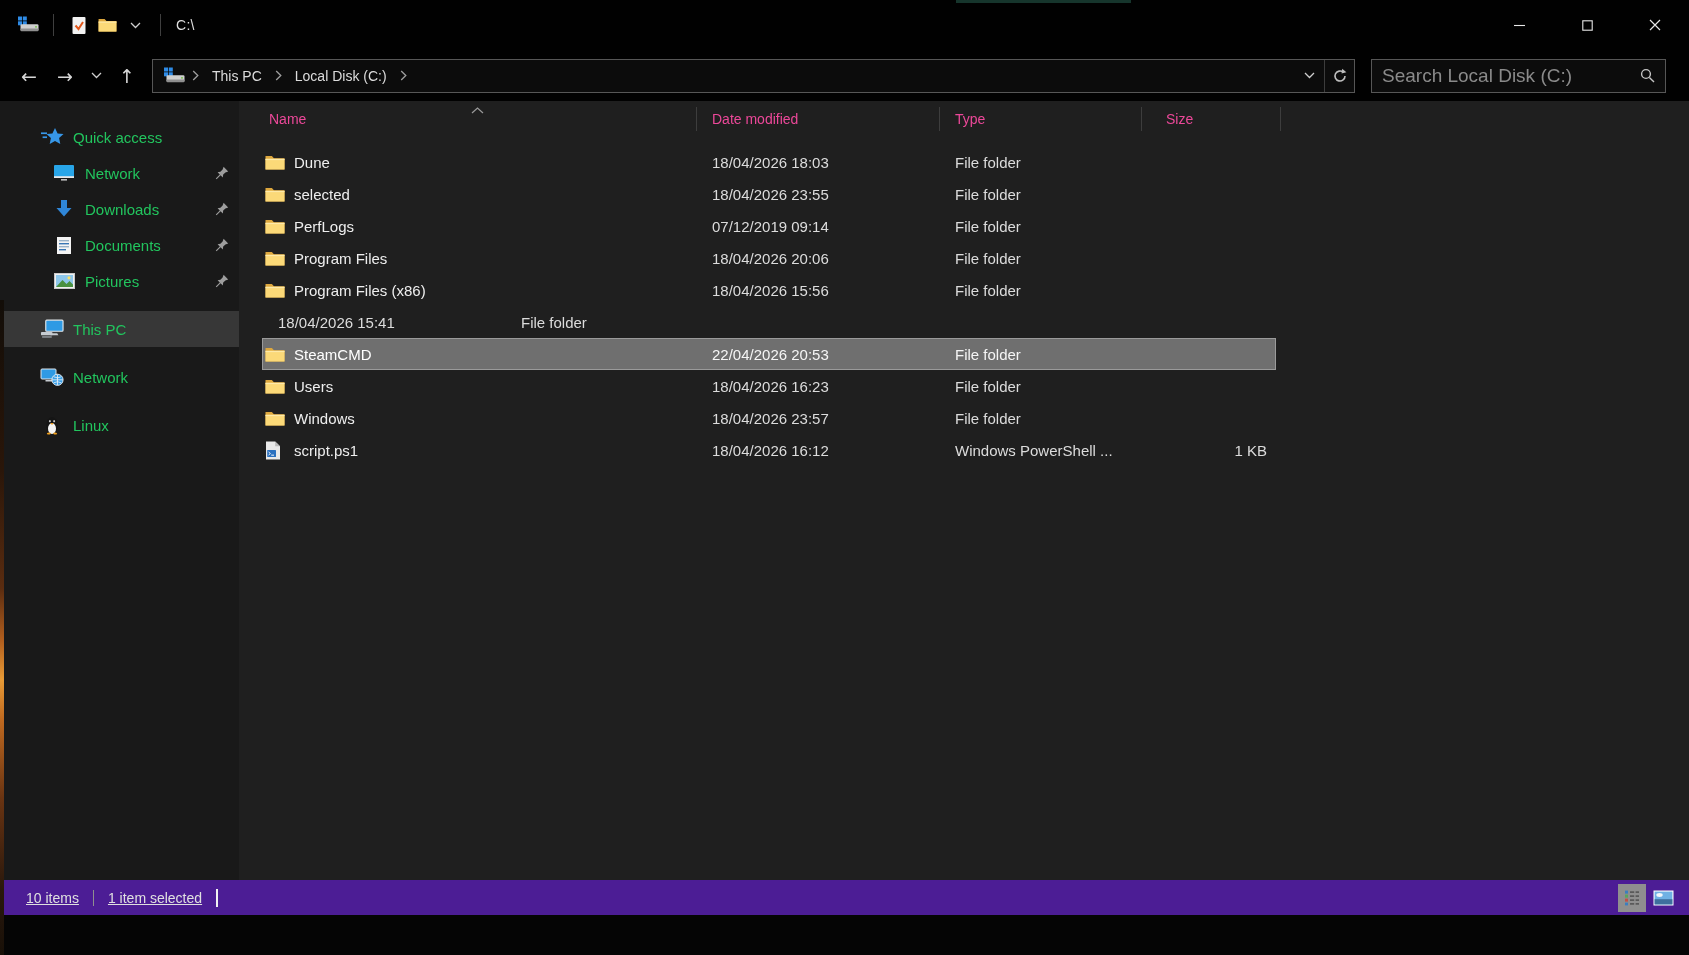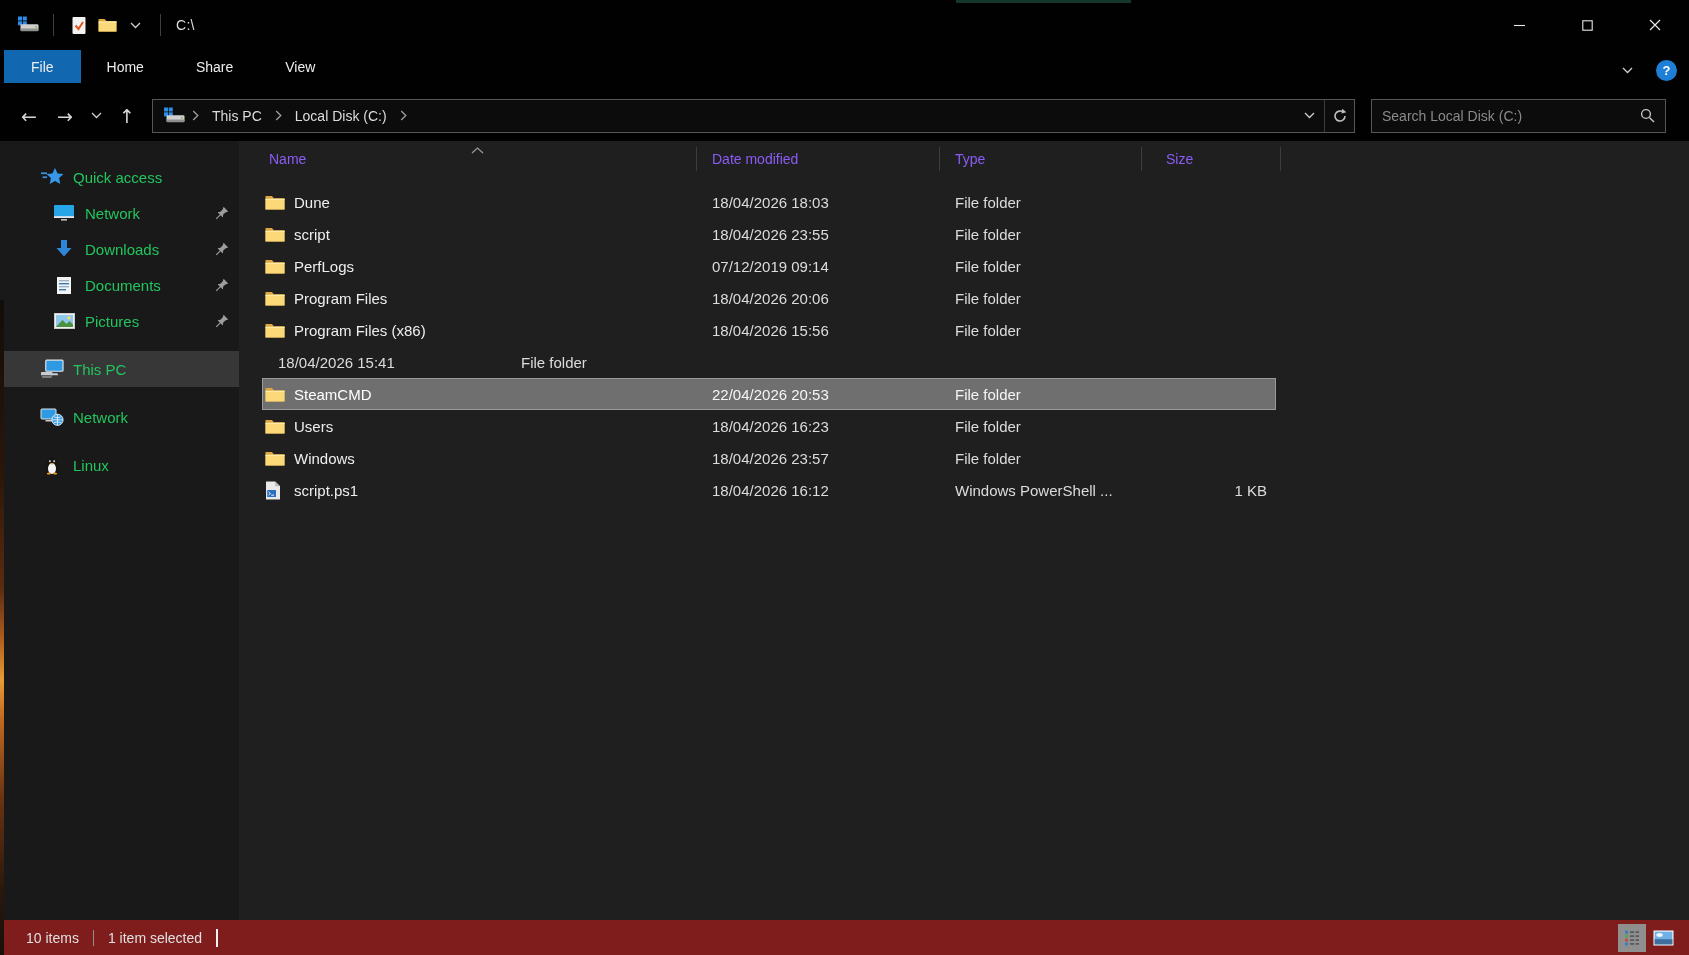--- a/index.html
+++ b/index.html
@@ -31,35 +31,35 @@
   .nav-btn.small { width:26px; }
   .addressbar { height:34px; border:1px solid #565656; background:#0c0c0c; display:flex; align-items:center; margin-left:7px; width:1203px; padding-left:8px; position:relative; }
   .breadcrumb { display:flex; align-items:center; }
   .crumb { color:#dcdcdc; font-size:14px; padding:0 9px; height:32px; display:flex; align-items:center; }
   .crumb-sep { padding:0 4px; display:flex; align-items:center; height:32px; }
   .crumb-icon { margin:0 3px 0 2px; display:flex; }
   .address-right { position:absolute; right:0; top:0; height:32px; display:flex; align-items:center; }
   .addr-btn { width:30px; height:32px; display:flex; align-items:center; justify-content:center; background:none; border:none; }
   .addr-btn.refresh { border-left:1px solid #3c3c3c; }
   .searchbox { height:34px; border:1px solid #565656; background:#0c0c0c; margin-left:16px; width:295px; display:flex; align-items:center; padding:0 10px; }
-  .searchbox input { flex:1; background:transparent; border:none; outline:none; color:#cfcfcf; font-size:14px; font-family:inherit; min-width:0; }
+  .searchbox input { flex:1; background:transparent; border:none; outline:none; color:#cfcfcf; font-size:19px; font-family:inherit; min-width:0; }
   .searchbox input::placeholder { color:#8a8a8a; opacity:1; }
 
   
   .main { display:flex; height:779px; background:#1f1f1f; }
   .sidebar { width:239px; background:#191919; padding-top:18px; flex-shrink:0; }
   .sb-item { height:36px; display:flex; align-items:center; padding-left:40px; position:relative; color:#22c55e; font-size:15px; }
   .sb-item.child { padding-left:52px; }
   .sb-item.gap { margin-top:12px; }
   .sb-item.selected { background:#373737; }
   .sb-item .icon { width:24px; height:20px; margin-right:9px; display:flex; align-items:center; justify-content:center; flex-shrink:0; }
   .sb-item .pin { position:absolute; right:10px; top:11px; }
 
   .filepane { flex:1; position:relative; }
-  .colheaders { display:flex; height:35px; align-items:center; color:#8b5cf6; font-size:14px; position:relative; }
+  .colheaders { display:flex; height:35px; align-items:center; color:#ec4899; font-size:14px; position:relative; }
   .col { position:relative; height:100%; display:flex; align-items:center; }
   .col::after { content:''; position:absolute; right:0; top:6px; height:24px; width:1px; background:#3d3d3d; }
   .col-name { width:458px; padding-left:30px; }
   .col-date { width:243px; padding-left:15px; }
   .col-type { width:202px; padding-left:15px; }
   .col-size { width:139px; padding-left:24px; }
   .sort-caret { position:absolute; left:232px; top:0px; }
 
   .rows { margin-top:10px; }
   .frow { display:flex; align-items:center; height:32px; margin-left:23px; width:1014px; color:#dcdcdc; font-size:15px; border:1px solid transparent; }
@@ -67,21 +67,21 @@
   .frow.selected .cell-name { color:#ffffff; }
   .cell { overflow:hidden; white-space:nowrap; }
   .cell-name { width:434px; display:flex; align-items:center; gap:9px; padding-left:2px; color:#eeeeee; }
   .cell-date { width:243px; padding-left:15px; }
   .cell-type { width:202px; padding-left:15px; }
   .cell-size { width:133px; text-align:right; padding-right:8px; }
   .ficon { width:20px; height:19px; display:flex; align-items:center; flex-shrink:0; }
   .frow.dimmed .ficon { opacity:.6; }
 
   
-  .statusbar { height:35px; background:#7f1d1d; display:flex; align-items:center; position:relative; color:#e0e0e0; font-size:14px; }
+  .statusbar { height:35px; background:#4c1d95; display:flex; align-items:center; position:relative; color:#e0e0e0; font-size:14px;text-decoration:underline; }
   .sb-count { margin-left:26px; }
   .sb-sep { width:1px; height:16px; background:#8f8f8f; margin:0 14px; }
   .sb-sep.bright { width:2px; height:18px; background:#f2f2f2; }
   .view-btns { position:absolute; right:12px; top:0; height:35px; display:flex; align-items:center; gap:3px; }
   .view-btn { width:28px; height:28px; display:flex; align-items:center; justify-content:center; background:none; border:none; }
   .view-btn.active { background:#8f8f8f; }
 
   
   .desktop-sliver { position:absolute; left:0; top:300px; width:4px; height:655px; z-index:5;
     background:linear-gradient(180deg,#120d08 0%,#2a1609 26%,#5a2c10 44%,#b25f1e 52%,#e89b36 58%,#c06a20 64%,#6a3412 76%,#2a180c 90%,#181008 100%); }
@@ -139,36 +139,20 @@
           </svg>
         </button>
       <button class="win-btn">
           <svg width="12" height="12" viewBox="0 0 12 12">
             <path d="M1 1 L11 11 M11 1 L1 11" stroke="#e8e8e8" stroke-width="1.2"></path>
           </svg>
         </button>
     </div>
   </div>
 
-  <div class="tabbar">
-    <div class="tabs">
-        <div class="tab active">File</div>
-        <div class="tab">Home</div>
-        <div class="tab">Share</div>
-        <div class="tab">View</div>
-      </div>
-    <div class="tabbar-right">
-      <button class="qat-btn">
-          <svg width="11" height="7" viewBox="0 0 11 7">
-            <path d="M1 1 L5.5 5.5 L10 1" stroke="#cfcfcf" stroke-width="1.3" fill="none"></path>
-          </svg>
-        </button>
-      <button class="help-btn">?</button>
-    </div>
-  </div>
 
   <div class="navbar">
     <button class="nav-btn glyph" style="margin-left:11px;">←</button>
     <button class="nav-btn glyph">→</button>
     <button class="nav-btn small">
         <svg width="11" height="7" viewBox="0 0 11 7">
           <path d="M1 1 L5.5 5.5 L10 1" stroke="#cfcfcf" stroke-width="1.3" fill="none"></path>
         </svg>
       </button>
     <button class="nav-btn glyph">↑</button>
@@ -368,21 +352,21 @@
           </div>
           <div class="frow">
             <div class="cell cell-name">
               <span class="ficon">
                 <svg width="20" height="17" viewBox="0 0 20 17">
                   <path d="M0.5 2 h6.4 l2 2.2 H19.5 V15.5 H0.5 Z" fill="#dda73e"></path>
                   <path d="M0.5 4.8 H19.5 V15.5 H0.5 Z" fill="#fbd978"></path>
                   <path d="M0.5 4.8 H19.5 V6.1 H0.5 Z" fill="#fde9a9"></path>
                 </svg>
               </span>
-              <span>script</span>
+              <span>selected</span>
             </div>
             <div class="cell cell-date">18/04/2026 23:55</div>
             <div class="cell cell-type">File folder</div>
             <div class="cell cell-size"></div>
           </div>
           <div class="frow">
             <div class="cell cell-name">
               <span class="ficon">
                 <svg width="20" height="17" viewBox="0 0 20 17">
                   <path d="M0.5 2 h6.4 l2 2.2 H19.5 V15.5 H0.5 Z" fill="#dda73e"></path>

